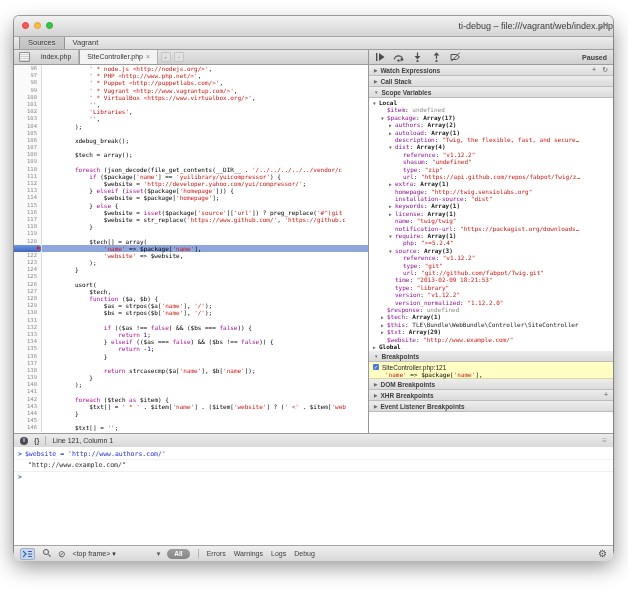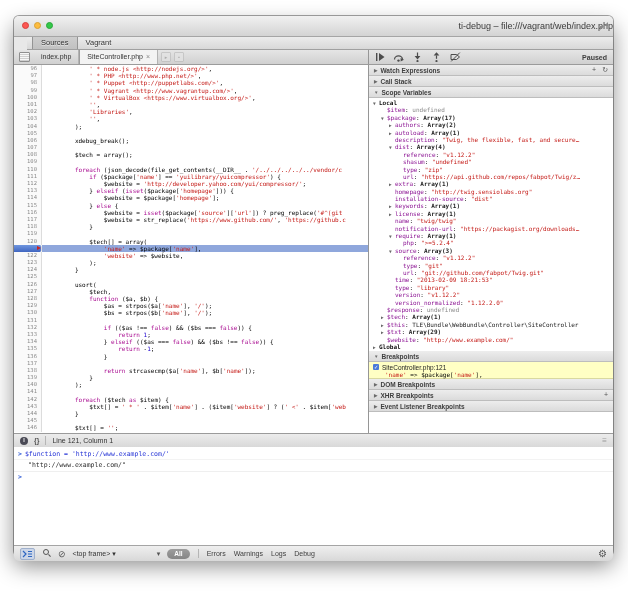--- a/index.html
+++ b/index.html
@@ -11,21 +11,21 @@
   .titlebar{height:20px;background:linear-gradient(#f1f1f1,#d3d3d3);border-bottom:1px solid #a5a5a5;border-radius:5px 5px 0 0;position:relative;}
   .light{position:absolute;top:6px;width:7px;height:7px;border-radius:50%;}
   .l-red{left:8px;background:#fc5753;border:1px solid #d8403c;box-sizing:border-box;}
   .l-yel{left:20px;background:#fdbc40;border:1px solid #d8a133;box-sizing:border-box;}
   .l-grn{left:32px;background:#34c84a;border:1px solid #29a738;box-sizing:border-box;}
   .title{text-align:right;font-size:9px;line-height:20px;color:#3c3c3c;}
   .fsicon{position:absolute;right:5px;top:6px;width:8px;height:8px;}
   .fsicon:before{content:"";position:absolute;right:0;top:0;border-left:4px solid transparent;border-top:4px solid #8a8a8a;transform:rotate(90deg);}
   .fsicon:after{content:"";position:absolute;left:0;bottom:0;border-right:4px solid transparent;border-bottom:4px solid #8a8a8a;transform:rotate(90deg);}
   
-  .paneltabs{height:12px;background:linear-gradient(#ececec,#d8d8d8);border-bottom:1px solid #a0a0a0;display:flex;padding-left:5px;margin-left:13px;}
+  .paneltabs{height:12px;background:linear-gradient(#ececec,#d8d8d8);border-bottom:1px solid #a0a0a0;display:flex;padding-left:5px;}
   .ptab{font-size:7.5px;line-height:12px;padding:0 8px;color:#333;text-shadow:0 1px 0 rgba(255,255,255,.6);}
   .ptab.active{background:linear-gradient(#cdcdcd,#c1c1c1);border-left:1px solid #949494;border-right:1px solid #949494;}
   
   .tabbar{height:14px;display:flex;background:linear-gradient(#e5e5e5,#d0d0d0);border-bottom:1px solid #9b9b9b;}
   .tabs-left{flex:0 0 354px;width:354px;display:flex;align-items:center;overflow:hidden;}
   .navbtn{width:9px;height:8px;margin:0 4px 0 5px;border:1px solid #8f8f8f;background:repeating-linear-gradient(#f7f7f7 0 1px,#cfcfcf 1px 2px);border-radius:1px;}
   .ftab{font-size:7px;line-height:14px;padding:0 7px;color:#333;border-right:1px solid #b3b3b3;display:flex;gap:3px;align-items:center;white-space:nowrap;}
   .ftab.active{background:#f3f3f3;border-left:1px solid #9d9d9d;}
   .ftab .close{color:#888;font-size:7px;}
   .dimbtn{width:8px;height:8px;border:1px solid #bdbdbd;background:#e4e4e4;margin-left:3px;border-radius:1px;opacity:.7;font-size:5px;line-height:8px;text-align:center;color:#9a9a9a;}
@@ -298,21 +298,21 @@
       <span class="excbtn">‖</span>
       <span class="braces">{}</span>
       <span class="vsep"></span>
       <span>Line 121, Column 1</span>
       <span class="grip">≡</span>
     </div>
 
     <div class="consolearea" id="console">
         <div class="centry ccmdrow">
           <span class="cprompt">&gt;</span>
-          <span class="ccmd">$function = 'http://www.example.com/'</span>
+          <span class="ccmd">$website = 'http://www.authors.com/'</span>
         </div>
         <div class="cres">"http://www.example.com/"</div>
         <div class="centry">
           <span class="cprompt">&gt;</span>
         </div>
       </div>
 
     <div class="consolebar">
       <span class="ctoggle">
         <svg width="11" height="8">

